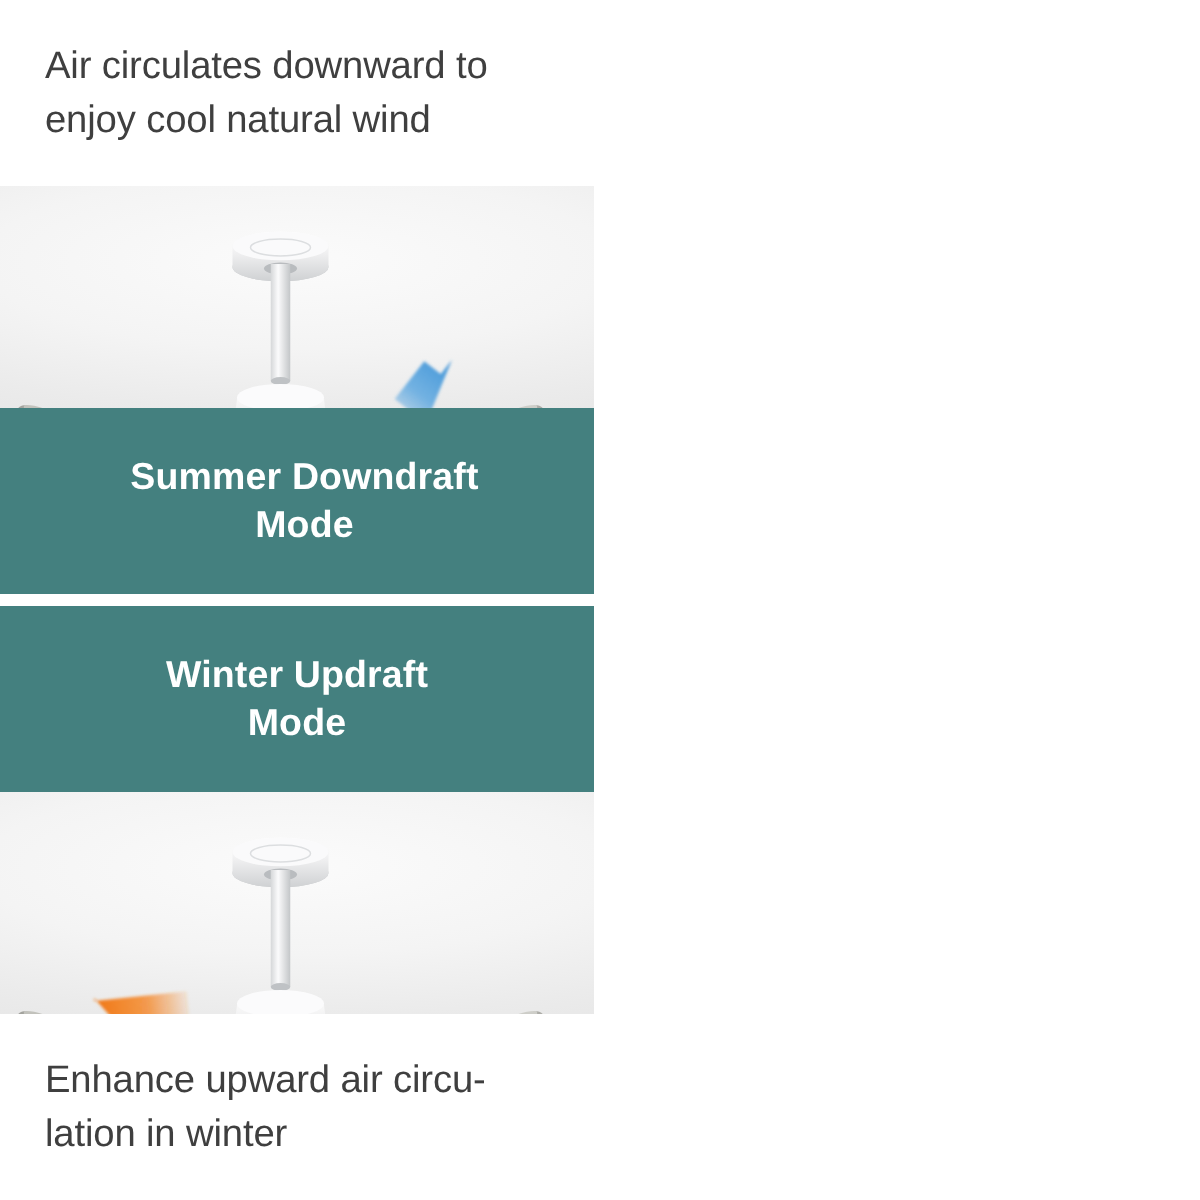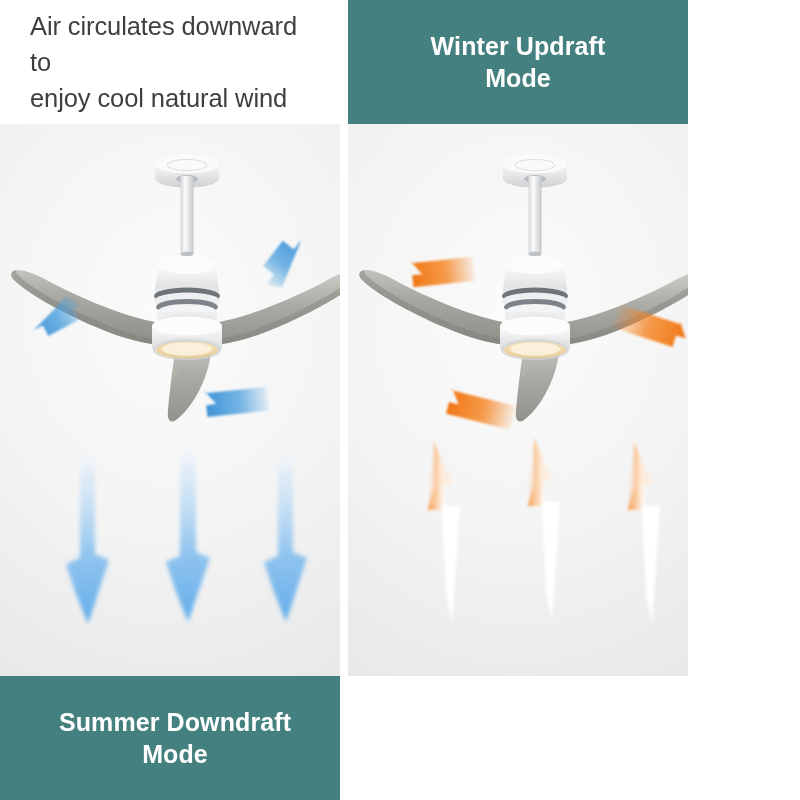--- a/index.html
+++ b/index.html
@@ -8,20 +8,21 @@
     background: #ffffff;
     font-family: "Liberation Sans", sans-serif;
     overflow: hidden;
   }
   .board {
     position: relative;
     width: 688px;
     height: 800px;
     display: flex;
     background: #ffffff;
+    flex-direction: column;
   }
   .col {
     position: relative;
     width: 396px;
     height: 800px;
     display: flex;
     flex-direction: column;
   }
   .gutter { width: 8px; height: 800px; background: #ffffff; flex: 0 0 8px; }
 
@@ -346,18 +347,19 @@
           <g>
             <path d="M286 318 L304 360 L296 360 L296 382 L312 382 L304 500 L298 470 L294 386 L280 386 L286 364 Z" fill="url(#streamOrL)"></path>
             <path d="M286 318 L280 386 L294 386 L296 360 L304 360 Z" fill="#f8a35c" opacity="0.22"></path>
           </g>
         </g>
       </svg>
     </div>
 
     <div class="cap cap-plain">
       <div class="cap-text">
-        <br>
+        <span>Enhance upward air circu-</span><br>
+        <span>lation in winter</span>
       </div>
     </div>
   </div>
 
 </div>
 
 </body></html>

